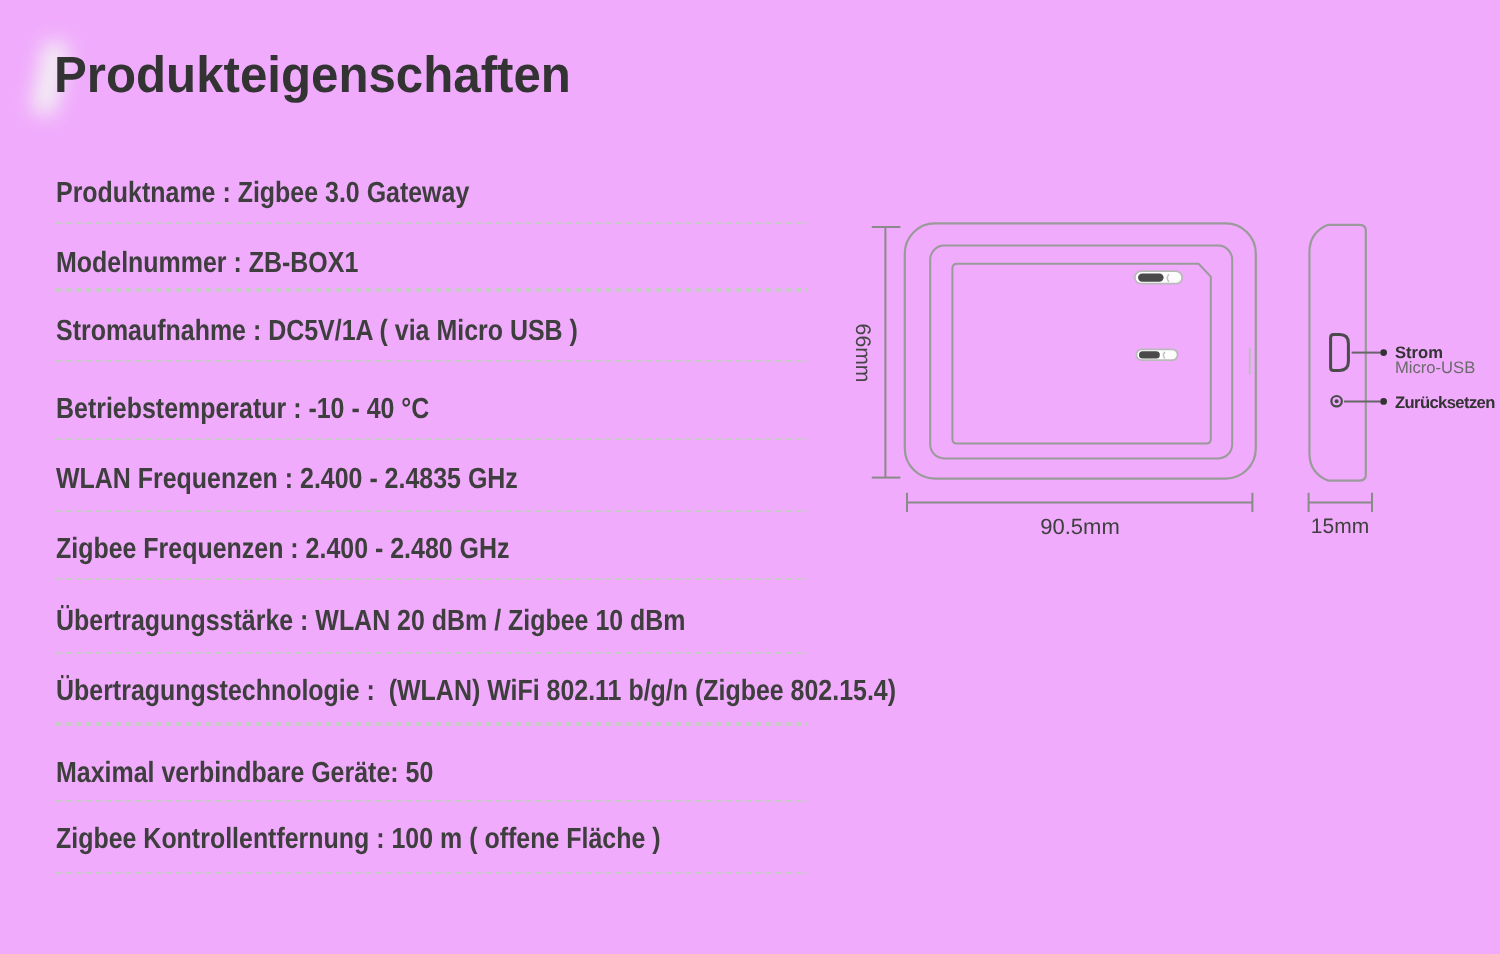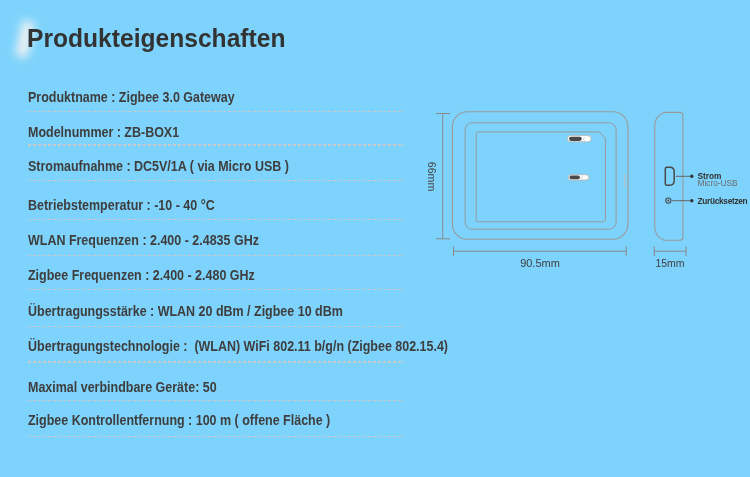--- a/index.html
+++ b/index.html
@@ -1,16 +1,16 @@
 <!DOCTYPE html>
 <html><head>
 <meta charset="utf-8">
 <style>
   html,body{margin:0;padding:0;background:#fff;}
-  #page{position:relative;width:750px;height:477px;background:#7dd3fc;overflow:hidden;
+  #page{position:relative;width:750px;height:477px;background:#f0abfc;overflow:hidden;
         font-family:"Liberation Sans",sans-serif;}
   .row{position:absolute;left:28px;font-weight:700;font-size:14.6px;line-height:1;
        color:#3e3e3e;white-space:pre;transform:scaleX(0.855);transform-origin:0 0;}
   .sep{position:absolute;left:27.5px;width:376px;height:1.4px;
        background:repeating-linear-gradient(90deg,#c9c9c9 0 3px,transparent 3px 5px);}
 </style>
 </head>
 <body>
 <div id="page">
 

